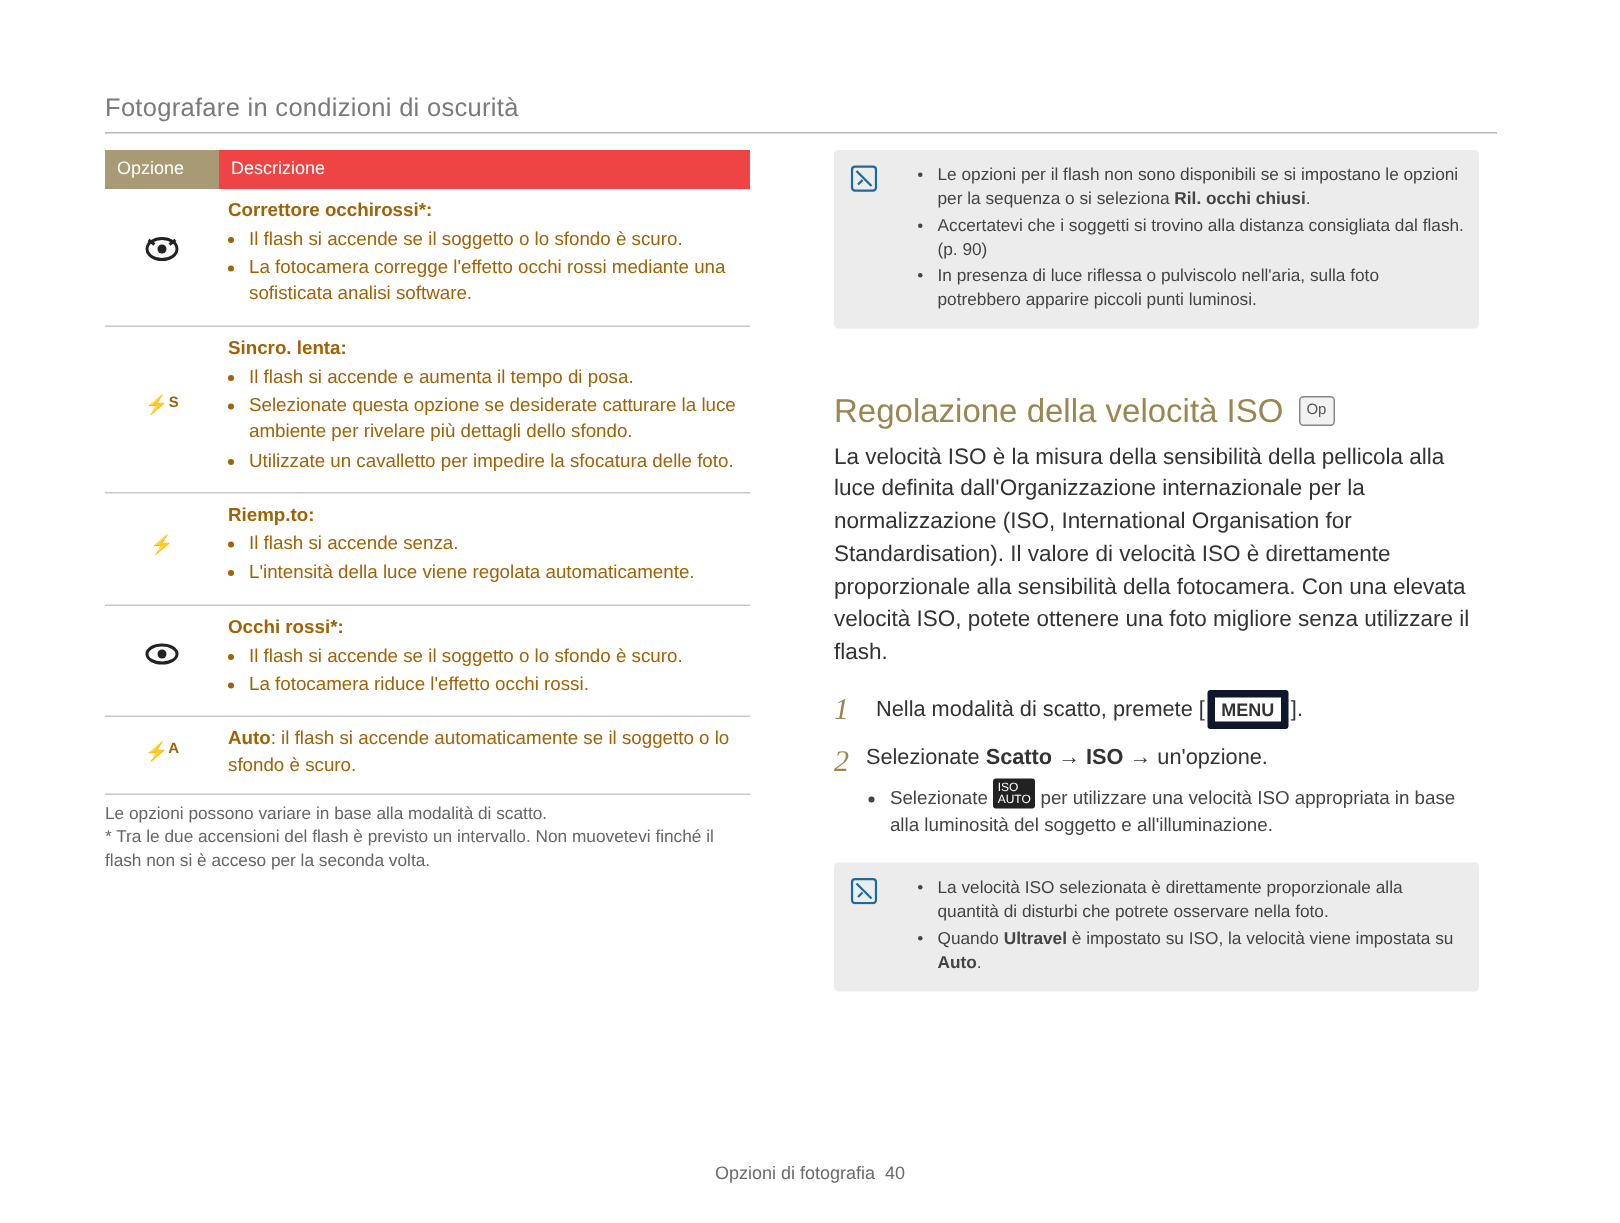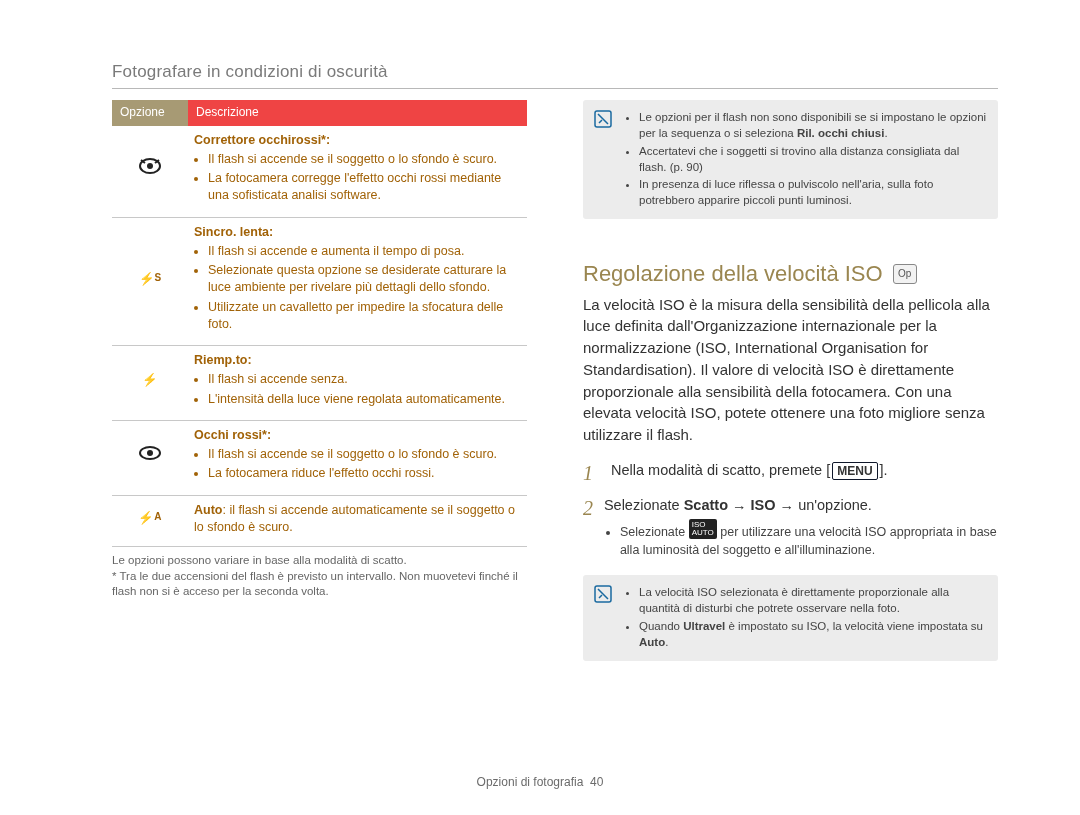--- a/index.html
+++ b/index.html
@@ -6,21 +6,21 @@
     margin: 0;
     padding: 0;
     font-family: Arial, Helvetica, sans-serif;
     background: #fff;
     color: #3a3a3a;
     width: 1080px;
   }
   .page {
     width: 1080px;
     height: 815px;
-    padding: 62px 82px 0 112px;
+    padding: 62px 82px 0 70px;
     box-sizing: border-box;
     position: relative;
   }
   .breadcrumb {
     font-size: 17px;
     font-weight: 300;
     color: #7a7a7a;
     letter-spacing: 0.2px;
   }
   .hr {
@@ -79,21 +79,21 @@
   .footnotes {
     font-size: 11.5px;
     color: #666;
     margin-top: 6px;
     line-height: 1.35;
   }
   .tipbox {
     background: #ececec;
     border-radius: 3px;
     display: flex;
-    gap: 12px;
+    gap: 25px;
     padding: 8px 10px;
     font-size: 11.5px;
     color: #444;
   }
   .tipbox .tipicon {
     flex: 0 0 20px;
     display: flex;
     align-items: flex-start;
     justify-content: center;
   }
@@ -145,21 +145,21 @@
     counter-increment: st;
     content: counter(st);
     font-style: italic;
     font-family: Georgia, serif;
     color: #9a8650;
     font-size: 20px;
     width: 18px;
   }
   .menu-chip {
     display: inline-block;
-    border: 1px solid #0f172a;
+    border: 5px solid #0f172a;
     padding: 0 4px;
     font-weight: bold;
     font-size: 12px;
     border-radius: 2px;
     margin: 0 2px;
   }
   .sub-bul {
     list-style: disc;
     margin: 4px 0 0 0;
     padding-left: 16px;

